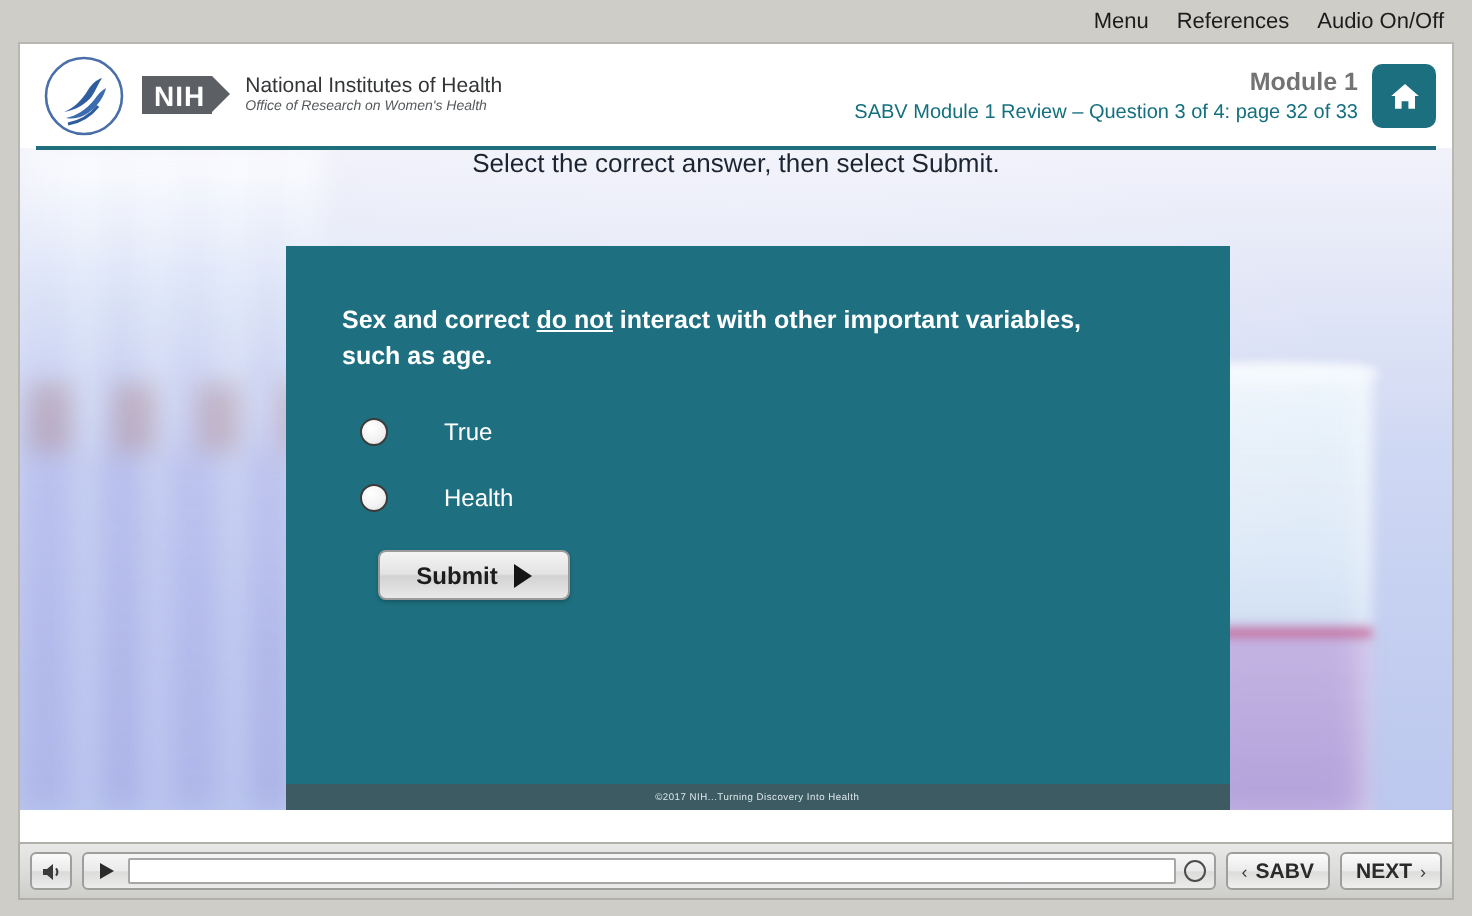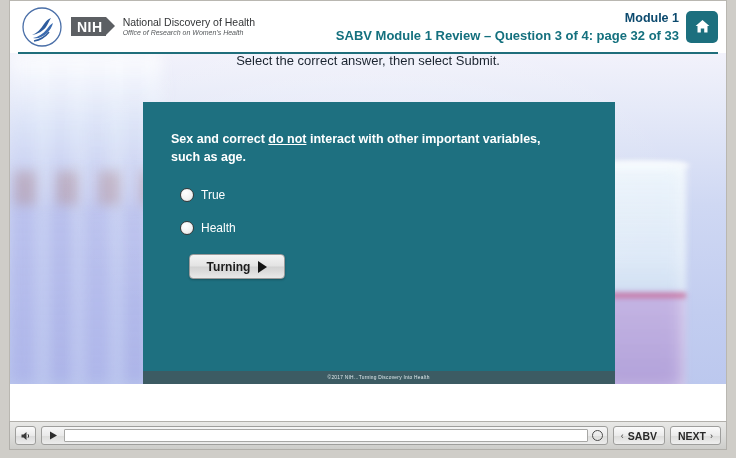--- a/index.html
+++ b/index.html
@@ -94,22 +94,22 @@
     border-top: 9.5px solid transparent;
     border-bottom: 9.5px solid transparent;
     border-left: 9px solid #5c5f63;
   }
   .nih-words { margin-left: 11px; line-height: 1.12; }
   .nih-title { font-size: 10.5px; color: #333537; font-weight: normal; }
   .nih-sub  { font-size: 7px; color: #55585b; font-style: italic; }
 
   .header-right { display: flex; align-items: center; gap: 7px; }
   .header-titles { text-align: right; line-height: 1.35; }
-  .module-title { font-size: 12.5px; font-weight: bold; color: #0c4a6e; }
-  .module-sub { font-size: 13px; font-weight: bold; color: #14707e; }
+  .module-title { font-size: 12.5px; font-weight: bold; color: #737373; }
+  .module-sub { font-size: 10px; font-weight: normal; color: #14707e; }
 
   .home-btn {
     width: 32px; height: 32px;
     border-radius: 5px;
     background: #1c6f7e;
     display: flex; align-items: center; justify-content: center;
     cursor: pointer;
     flex: none;
   }
 
@@ -201,21 +201,21 @@
     font-weight: bold;
     line-height: 1.45;
     max-width: 380px;
   }
   .question-text u { }
 
   .choices { margin-top: 22px; padding-left: 9px; }
   .choice {
     display: flex;
     align-items: center;
-    gap: 7px;
+    gap: 28px;
     margin-bottom: 19px;
     cursor: pointer;
     width: max-content;
   }
   .radio {
     width: 14px; height: 14px;
     border-radius: 50%;
     background: radial-gradient(circle at 38% 32%, #ffffff 0%, #f2f2f2 58%, #d8d8d8 100%);
     border: 1.5px solid #3b3b3b;
     flex: none;
@@ -325,37 +325,42 @@
     cursor: pointer;
     flex: none;
   }
   .chev { font-size: 9px; font-weight: normal; color: #3a3a3a; }
 </style>
 </head>
 <body>
 
 <div class="app-window">
 
+  <div class="menu-strip">
+    <span class="menu-link">Menu</span>
+    <span class="menu-link">References</span>
+    <span class="menu-link">Audio On/Off</span>
+  </div>
 
   <div class="stage">
 
     <div class="course-header">
 
       <div class="brand">
         <svg class="hhs-seal" viewBox="0 0 44 44">
           <circle cx="22" cy="22" r="19" fill="none" stroke="#4a6fa8" stroke-width="1.3"></circle>
           <path d="M12 30c5-2 9-6 12-11 2-3 4-5 7-6-2 3-3 6-5 9-3 4-8 7-14 8z" fill="#2f5d9e"></path>
           <path d="M13 33c5-1 10-4 14-9 2-3 4-5 6-6-1 4-3 7-6 10-4 4-9 6-14 5z" fill="#3c6cb0"></path>
           <path d="M14 36c6-1 11-4 15-9" fill="none" stroke="#2f5d9e" stroke-width="1.6"></path>
         </svg>
 
         <div class="nih-block">
           <span class="nih-mark">NIH</span>
           <span class="nih-words">
-            <div class="nih-title">National Discovery of Health</div>
+            <div class="nih-title">National Institutes of Health</div>
             <div class="nih-sub">Office of Research on Women's Health</div>
           </span>
         </div>
       </div>
 
       <div class="header-right">
         <div class="header-titles">
           <div class="module-title">Module 1</div>
           <div class="module-sub">SABV Module 1 Review – Question 3 of 4: page 32 of 33</div>
         </div>
@@ -392,21 +397,21 @@
               <span class="radio"></span>
               <span class="choice-label">True</span>
             </div>
             <div class="choice">
               <span class="radio"></span>
               <span class="choice-label">Health</span>
             </div>
           </div>
 
           <div class="submit-btn">
-            <span class="submit-label">Turning</span>
+            <span class="submit-label">Submit</span>
             <span class="play-tri"></span>
           </div>
         </div>
 
         <div class="panel-footer">
           <span class="copyright">©2017 NIH...Turning Discovery Into Health</span>
         </div>
       </div>
     </div>
   </div>

